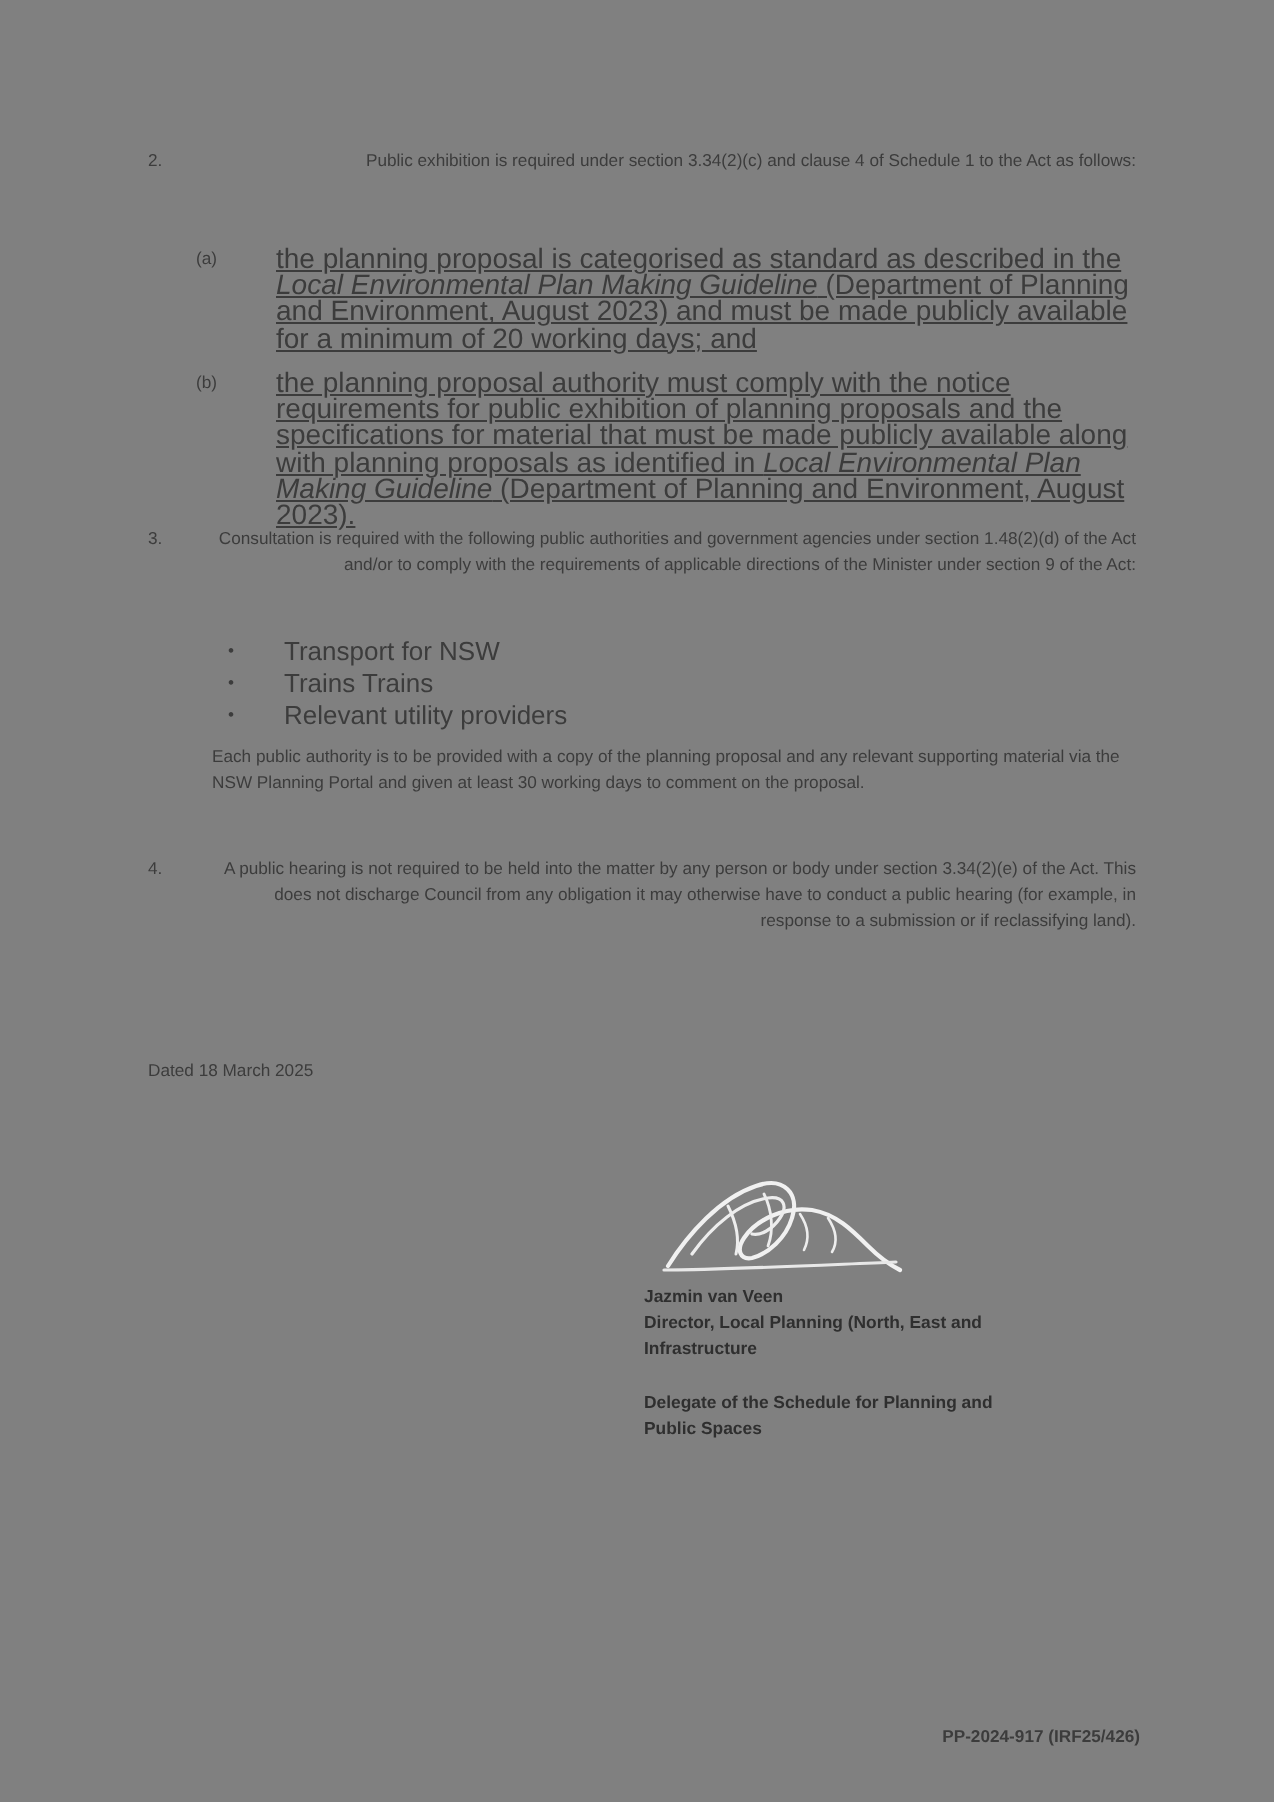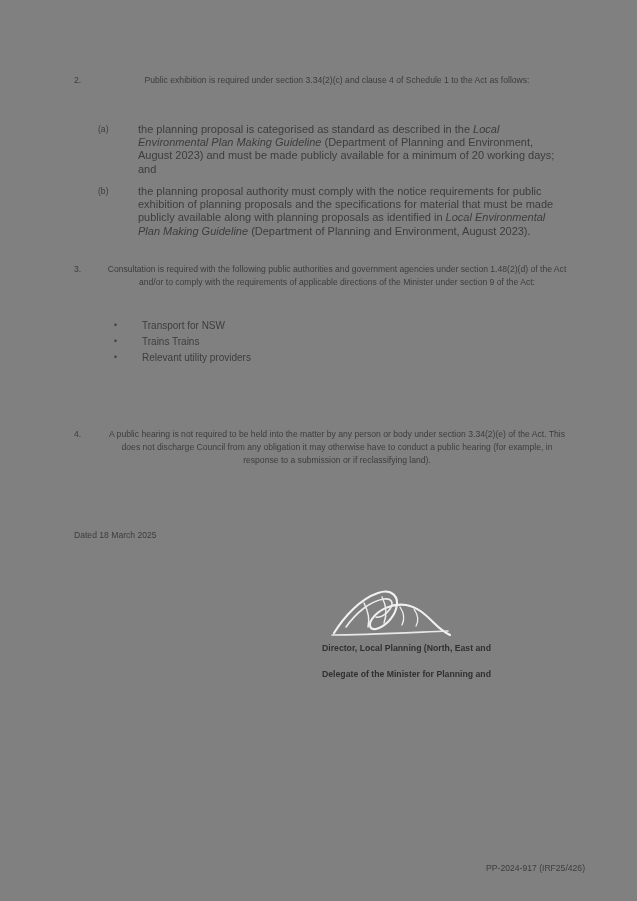--- a/index.html
+++ b/index.html
@@ -31,43 +31,44 @@
     flex: 0 0 32px;
     font-size: 8.6px;
     line-height: 13.2px;
     color: #3c3c3c;
   }
   .clause-body {
     flex: 1 1 auto;
     font-size: 8.6px;
     line-height: 13.2px;
     color: #3c3c3c;
-    text-align: center;
+    text-align: right;
   }
 
   
   .subclause {
     position: absolute;
     left: 98px;
     width: 470px;
     display: flex;
     align-items: flex-start;
   }
   .subclause-label {
     width: 40px;
     flex: 0 0 40px;
     font-size: 8.6px;
     line-height: 13.2px;
     color: #3c3c3c;
   }
   .subclause-body {
     flex: 1 1 auto;
-    font-size: 11px;
-    line-height: 13.2px;
-    color: #3c3c3c;
+    font-size: 14px;
+    line-height: 13.2px;
+    color: #3c3c3c;
+    text-decoration: underline;
   }
   .it { font-style: italic; }
 
   
   .bullet-list {
     position: absolute;
     left: 112px;
     top: 318px;
     width: 440px;
   }
@@ -78,21 +79,21 @@
   }
   .bullet-dot {
     width: 28px;
     flex: 0 0 28px;
     font-size: 8.6px;
     line-height: 15px;
     color: #3c3c3c;
     padding-left: 2px;
   }
   .bullet-text {
-    font-size: 10px;
+    font-size: 13px;
     line-height: 15px;
     color: #3c3c3c;
   }
 
   
   .para {
     position: absolute;
     font-size: 8.6px;
     line-height: 13.2px;
     color: #3c3c3c;
@@ -116,27 +117,27 @@
     font-size: 8.7px;
     line-height: 13.2px;
     font-weight: bold;
     color: #2f2f2f;
   }
   .sig-block .gap { height: 13px; }
 
   
   .footer-ref {
     position: absolute;
-    left: 17px;
+    left: 2px;
     top: 862px;
     width: 568px;
     text-align: right;
     font-size: 8.6px;
     line-height: 13px;
-    font-weight: normal;
+    font-weight: bold;
     color: #3c3c3c;
   }
 </style>
 </head>
 <body>
 
 <div class="page">
 
   <div class="clause" style="top:74px;">
     <div class="clause-num">2.</div>
@@ -166,20 +167,21 @@
     <div class="bullet-row">
       <div class="bullet-dot">•</div>
       <div class="bullet-text">Trains Trains</div>
     </div>
     <div class="bullet-row">
       <div class="bullet-dot">•</div>
       <div class="bullet-text">Relevant utility providers</div>
     </div>
   </div>
 
+  <div class="para" style="left:106px; top:372px; width:462px;">Each public authority is to be provided with a copy of the planning proposal and any relevant supporting material via the NSW Planning Portal and given at least 30 working days to comment on the proposal.</div>
 
   <div class="clause" style="top:428px;">
     <div class="clause-num">4.</div>
     <div class="clause-body">A public hearing is not required to be held into the matter by any person or body under section 3.34(2)(e) of the Act. This does not discharge Council from any obligation it may otherwise have to conduct a public hearing (for example, in response to a submission or if reclassifying land).</div>
   </div>
 
   <div class="para" style="left:74px; top:529px; width:300px;">Dated 18 March 2025</div>
 
   <div class="sig-wrap">
     <svg width="124" height="58" viewBox="0 0 124 58" xmlns="http://www.w3.org/2000/svg">
@@ -187,20 +189,23 @@
       <path d="M16 44 C26 30, 40 18, 54 16 C62 15, 64 20, 60 26 C56 32, 50 35, 46 34" fill="none" stroke="#ededed" stroke-width="1.6" stroke-linecap="round"></path>
       <path d="M34 20 C38 28, 40 36, 38 44" fill="none" stroke="#ededed" stroke-width="1.5" stroke-linecap="round"></path>
       <path d="M52 14 C56 22, 57 32, 54 40" fill="none" stroke="#ededed" stroke-width="1.4" stroke-linecap="round"></path>
       <path d="M70 24 C74 30, 75 36, 72 42" fill="none" stroke="#ededed" stroke-width="1.3" stroke-linecap="round"></path>
       <path d="M84 26 C88 32, 89 38, 86 43" fill="none" stroke="#ededed" stroke-width="1.3" stroke-linecap="round"></path>
       <path d="M2 52 C30 52, 70 50, 118 48" fill="none" stroke="#e8e8e8" stroke-width="1.6" stroke-linecap="round"></path>
     </svg>
   </div>
 
   <div class="sig-block">
+    <div>Jazmin van Veen</div>
     <div>Director, Local Planning (North, East and</div>
+    <div>Infrastructure</div>
     <div class="gap"></div>
-    <div>Delegate of the Minister for Planning and</div>
+    <div>Delegate of the Schedule for Planning and</div>
+    <div>Public Spaces</div>
   </div>
 
   <div class="footer-ref">PP-2024-917 (IRF25/426)</div>
 
 </div>
 
 </body></html>

